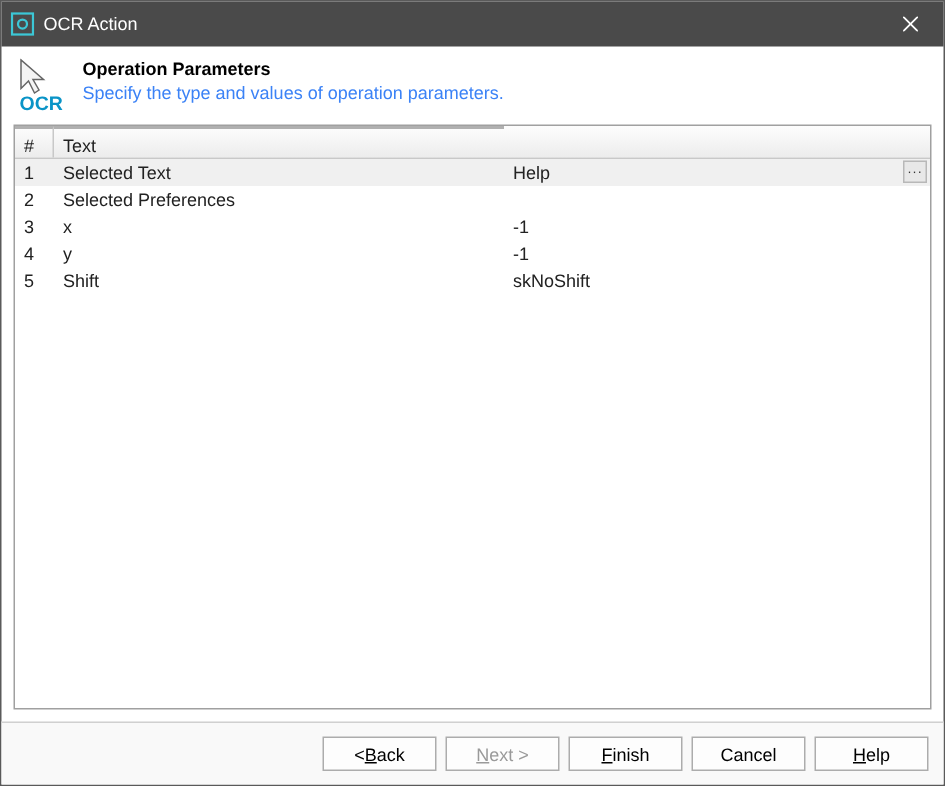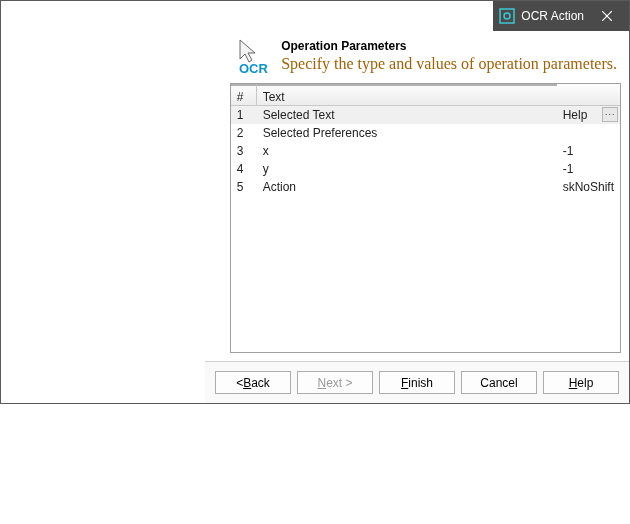--- a/index.html
+++ b/index.html
@@ -6,26 +6,25 @@
   html, body {
     margin: 0; padding: 0;
     width: 630px; height: 524px;
     font-family: "Segoe UI", Tahoma, Arial, sans-serif;
     font-size: 12px;
     background: #fff;
     color: #000;
     overflow: hidden;
   }
   .window {
-    width: 630px; height: 404px;
+    width: 630px; height: 524px;
     border: 1px solid #5a5a5a;
     display: flex;
     flex-direction: column;
     background: #fff;
-    align-items: flex-end;
   }
   .titlebar {
     height: 30px;
     background: #4a4a4a;
     color: #fff;
     display: flex;
     align-items: center;
     padding: 0 0 0 6px;
     font-size: 12px;
     flex: 0 0 auto;
@@ -55,23 +54,22 @@
     width: 32px; height: 34px;
     flex: 0 0 auto;
     position: relative;
   }
   .header-text .h1 {
     font-weight: 700;
     font-size: 12px;
     margin: 0 0 2px 0;
   }
   .header-text .h2 {
-    font-size: 16px;
-    color: #a16207;
-    font-family: Liberation Serif, serif;
+    font-size: 12px;
+    color: #3b82f6;
   }
 
   .body-area {
     flex: 1 1 auto;
     padding: 0 8px 8px 8px;
     display: flex;
     min-height: 0;
   }
   .table-container {
     flex: 1;
@@ -233,21 +231,21 @@
           </div>
           <div class="tr">
             <div class="td col-num">4</div>
             <div class="td col-name">y</div>
             <div class="td col-value">
               <span>-1</span>
             </div>
           </div>
           <div class="tr">
             <div class="td col-num">5</div>
-            <div class="td col-name">Action</div>
+            <div class="td col-name">Shift</div>
             <div class="td col-value">
               <span>skNoShift</span>
             </div>
           </div>
         </div>
     </div>
   </div>
 
   <div class="button-bar">
     <div class="btn">

